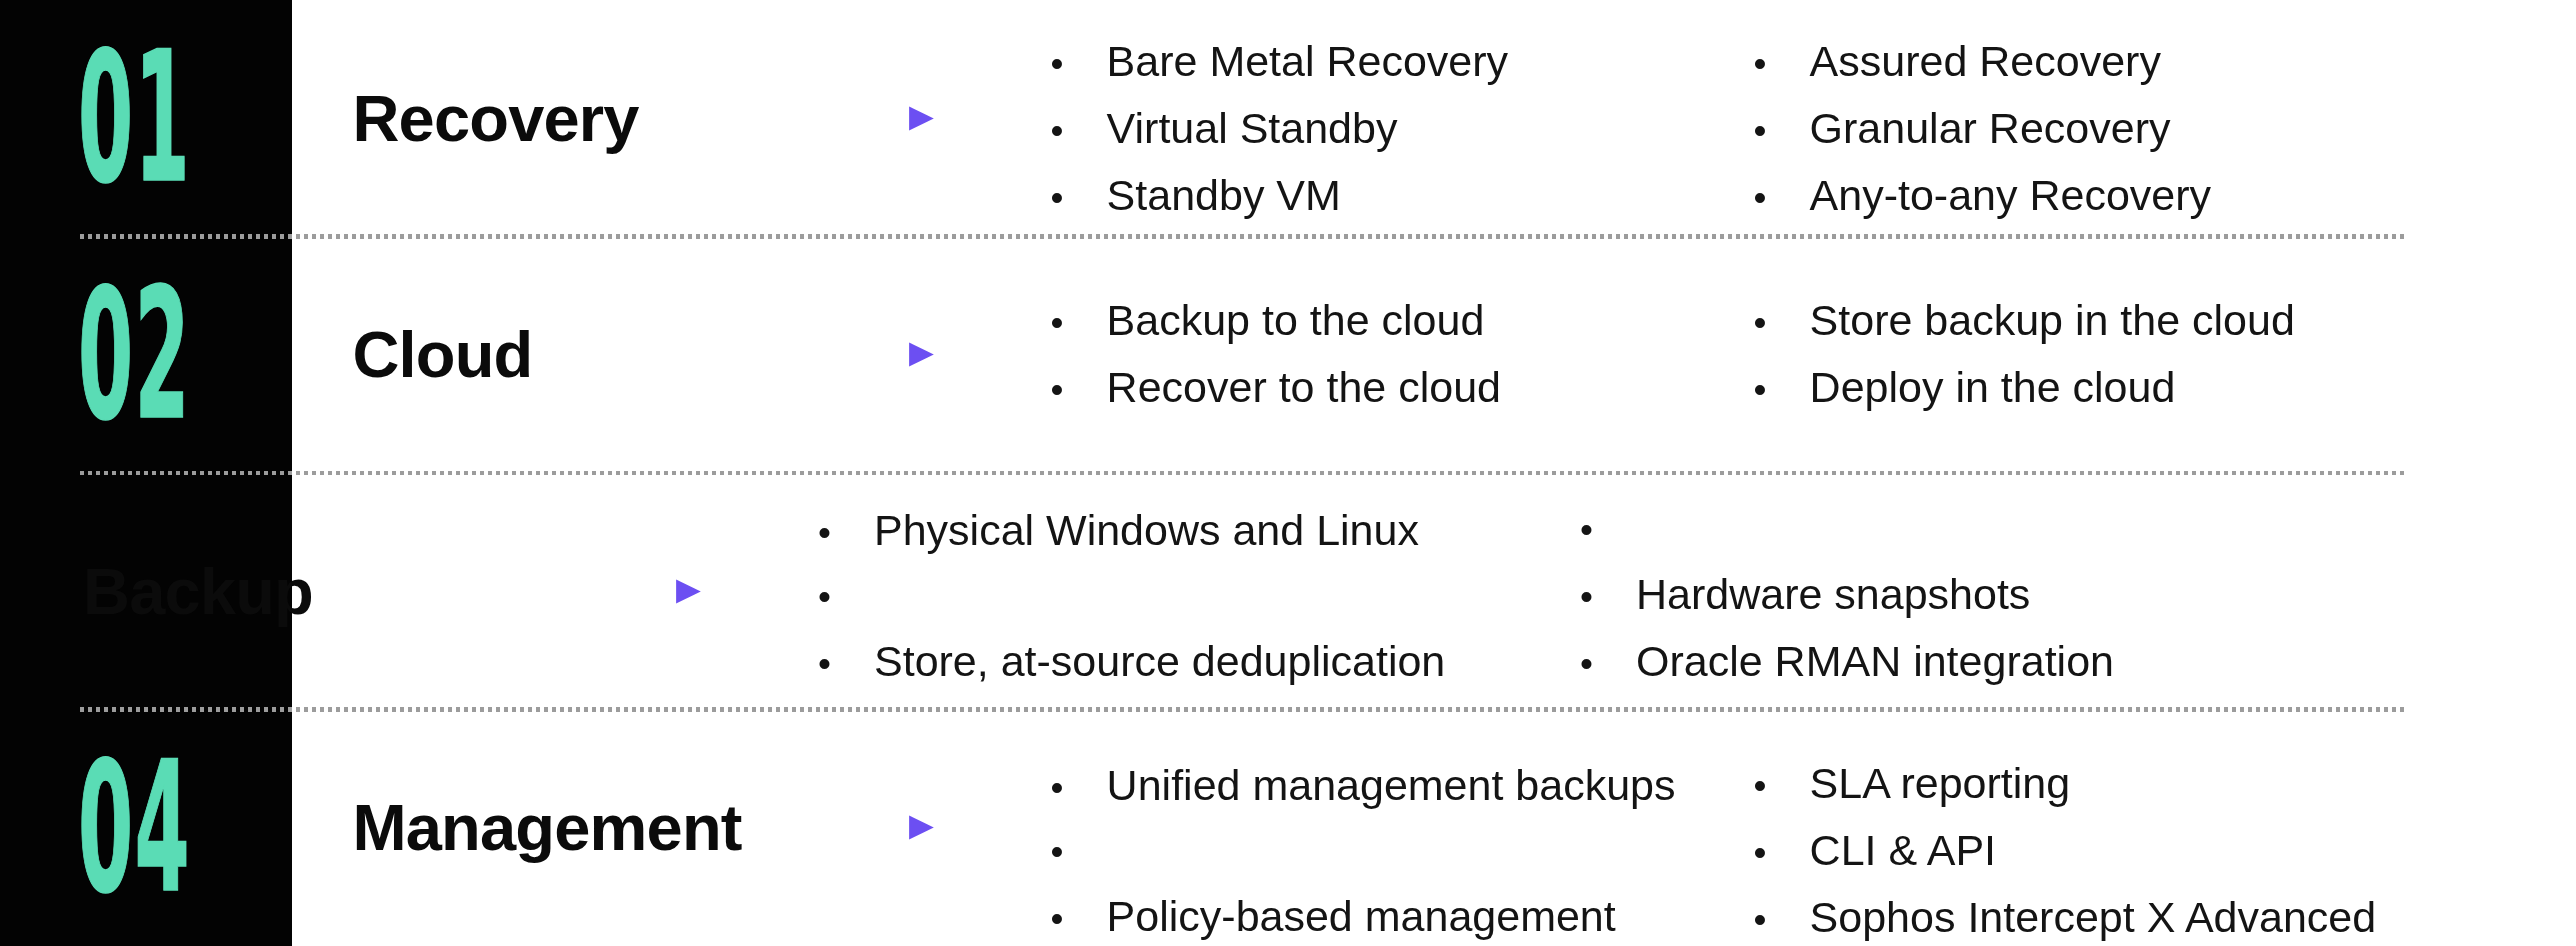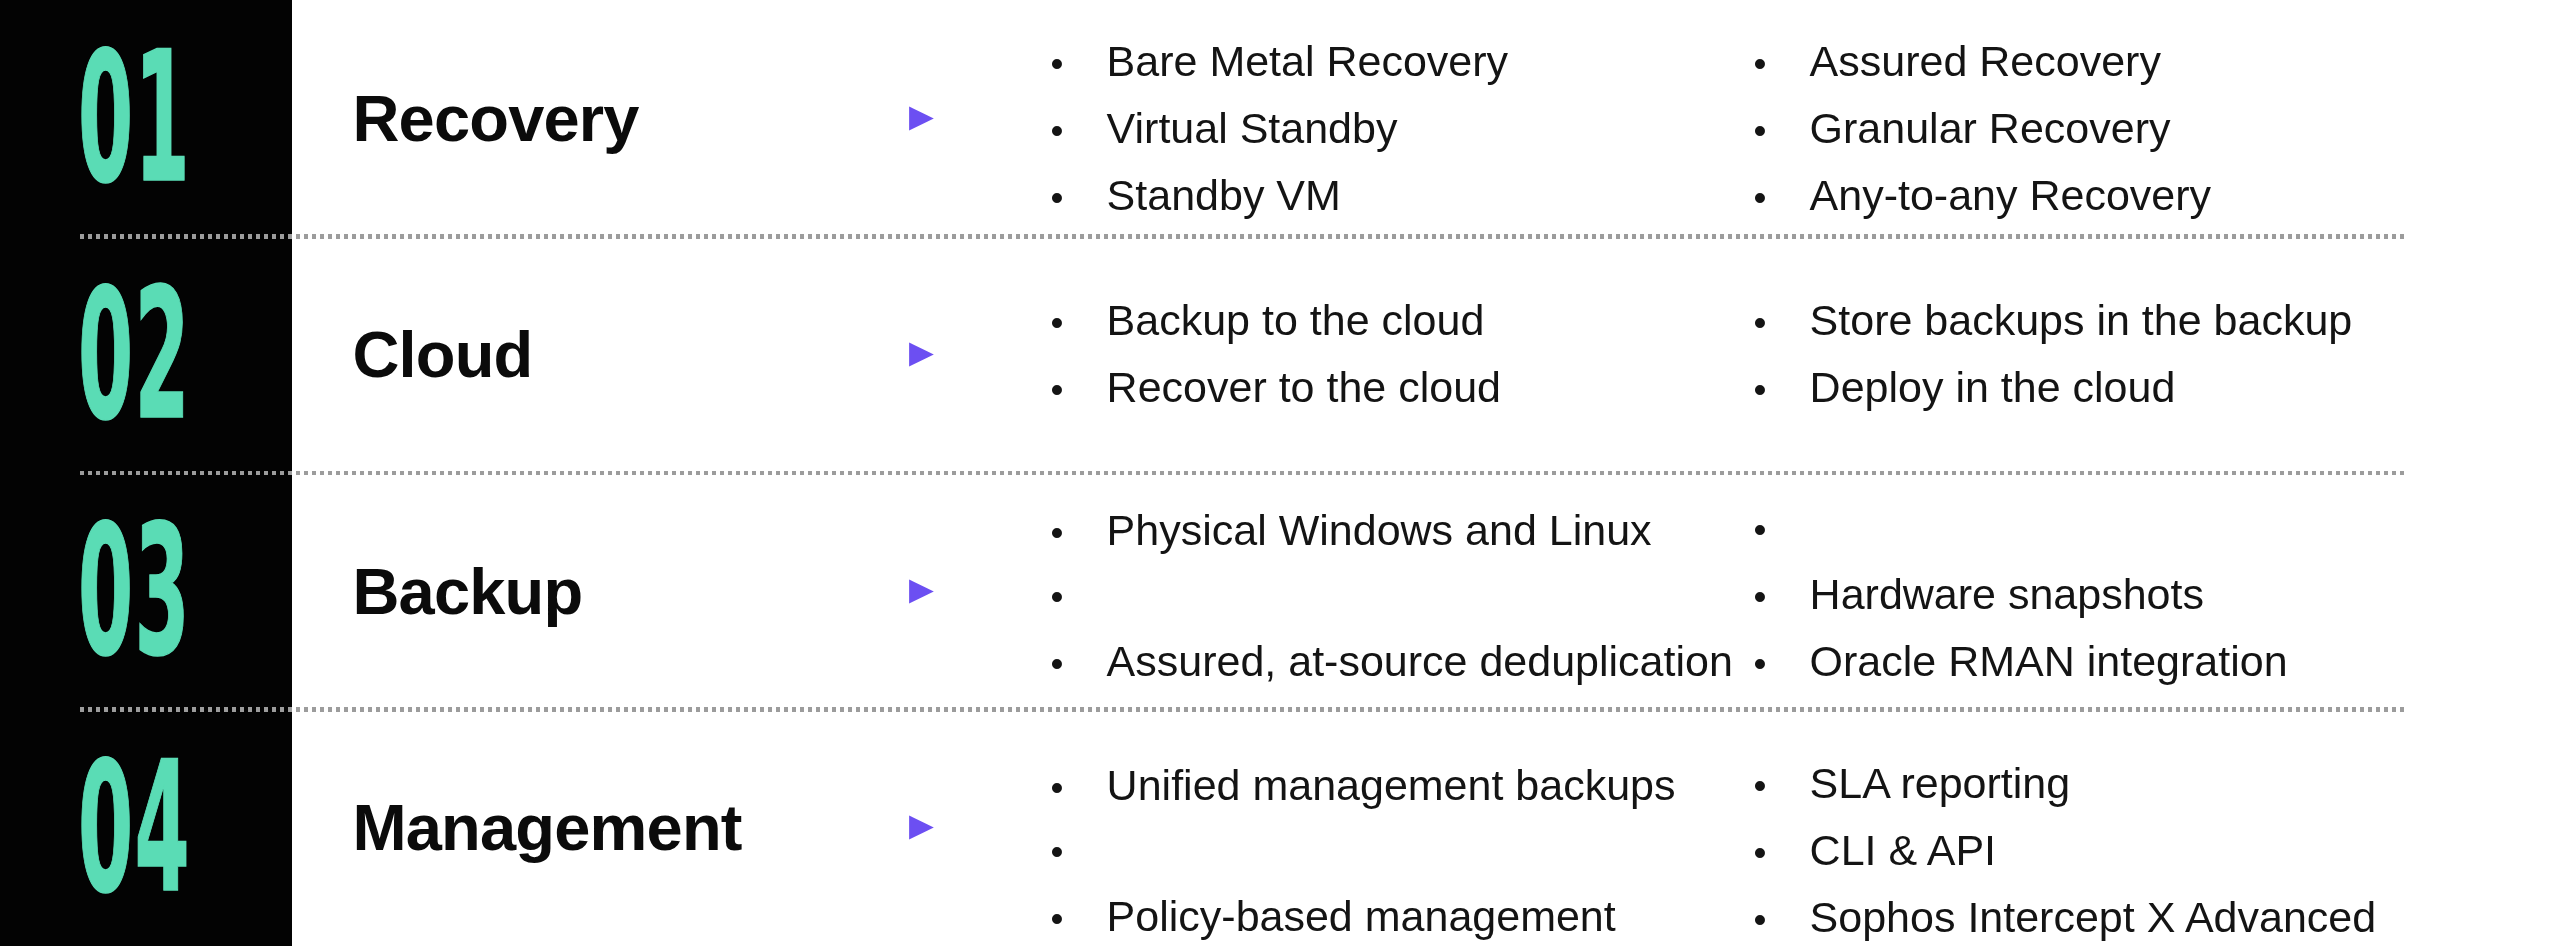--- a/index.html
+++ b/index.html
@@ -161,55 +161,52 @@
             <li>
               <span class="bullet">•</span>
               <span>Recover to the cloud</span>
             </li>
           </ul>
     </div>
     <div class="cell-col2">
       <ul class="bullets">
             <li>
               <span class="bullet">•</span>
-              <span>Store backups in the backup</span>
+              <span>Store backup in the cloud</span>
             </li>
             <li>
               <span class="bullet">•</span>
               <span>Deploy in the cloud</span>
             </li>
           </ul>
     </div>
   </div>
 
   <div class="row">
-    <div class="cell-num">
-      <span class="num">03</span>
-    </div>
     <div class="cell-title">
       <div class="title">Backup</div>
     </div>
     <div class="cell-arrow">
       <svg class="arrow-svg" width="144" height="35" viewBox="0 0 180 44">
         <line x1="2" y1="22" x2="150" y2="22" stroke="url(#arrowGrad)" stroke-width="7"></line>
         <polygon points="148,7 179,22 148,37" fill="#6c4ff2"></polygon>
       </svg>
     </div>
     <div class="cell-col1">
       <ul class="bullets">
             <li>
               <span class="bullet">•</span>
               <span>Physical Windows and Linux</span>
             </li>
             <li>
               <span class="bullet">•</span>
             </li>
             <li>
               <span class="bullet">•</span>
-              <span>Assured, at-source deduplication</span>
+              <span>Store, at-source deduplication</span>
             </li>
           </ul>
     </div>
     <div class="cell-col2">
       <ul class="bullets">
             <li>
               <span class="bullet">•</span>
             </li>
             <li>
               <span class="bullet">•</span>

